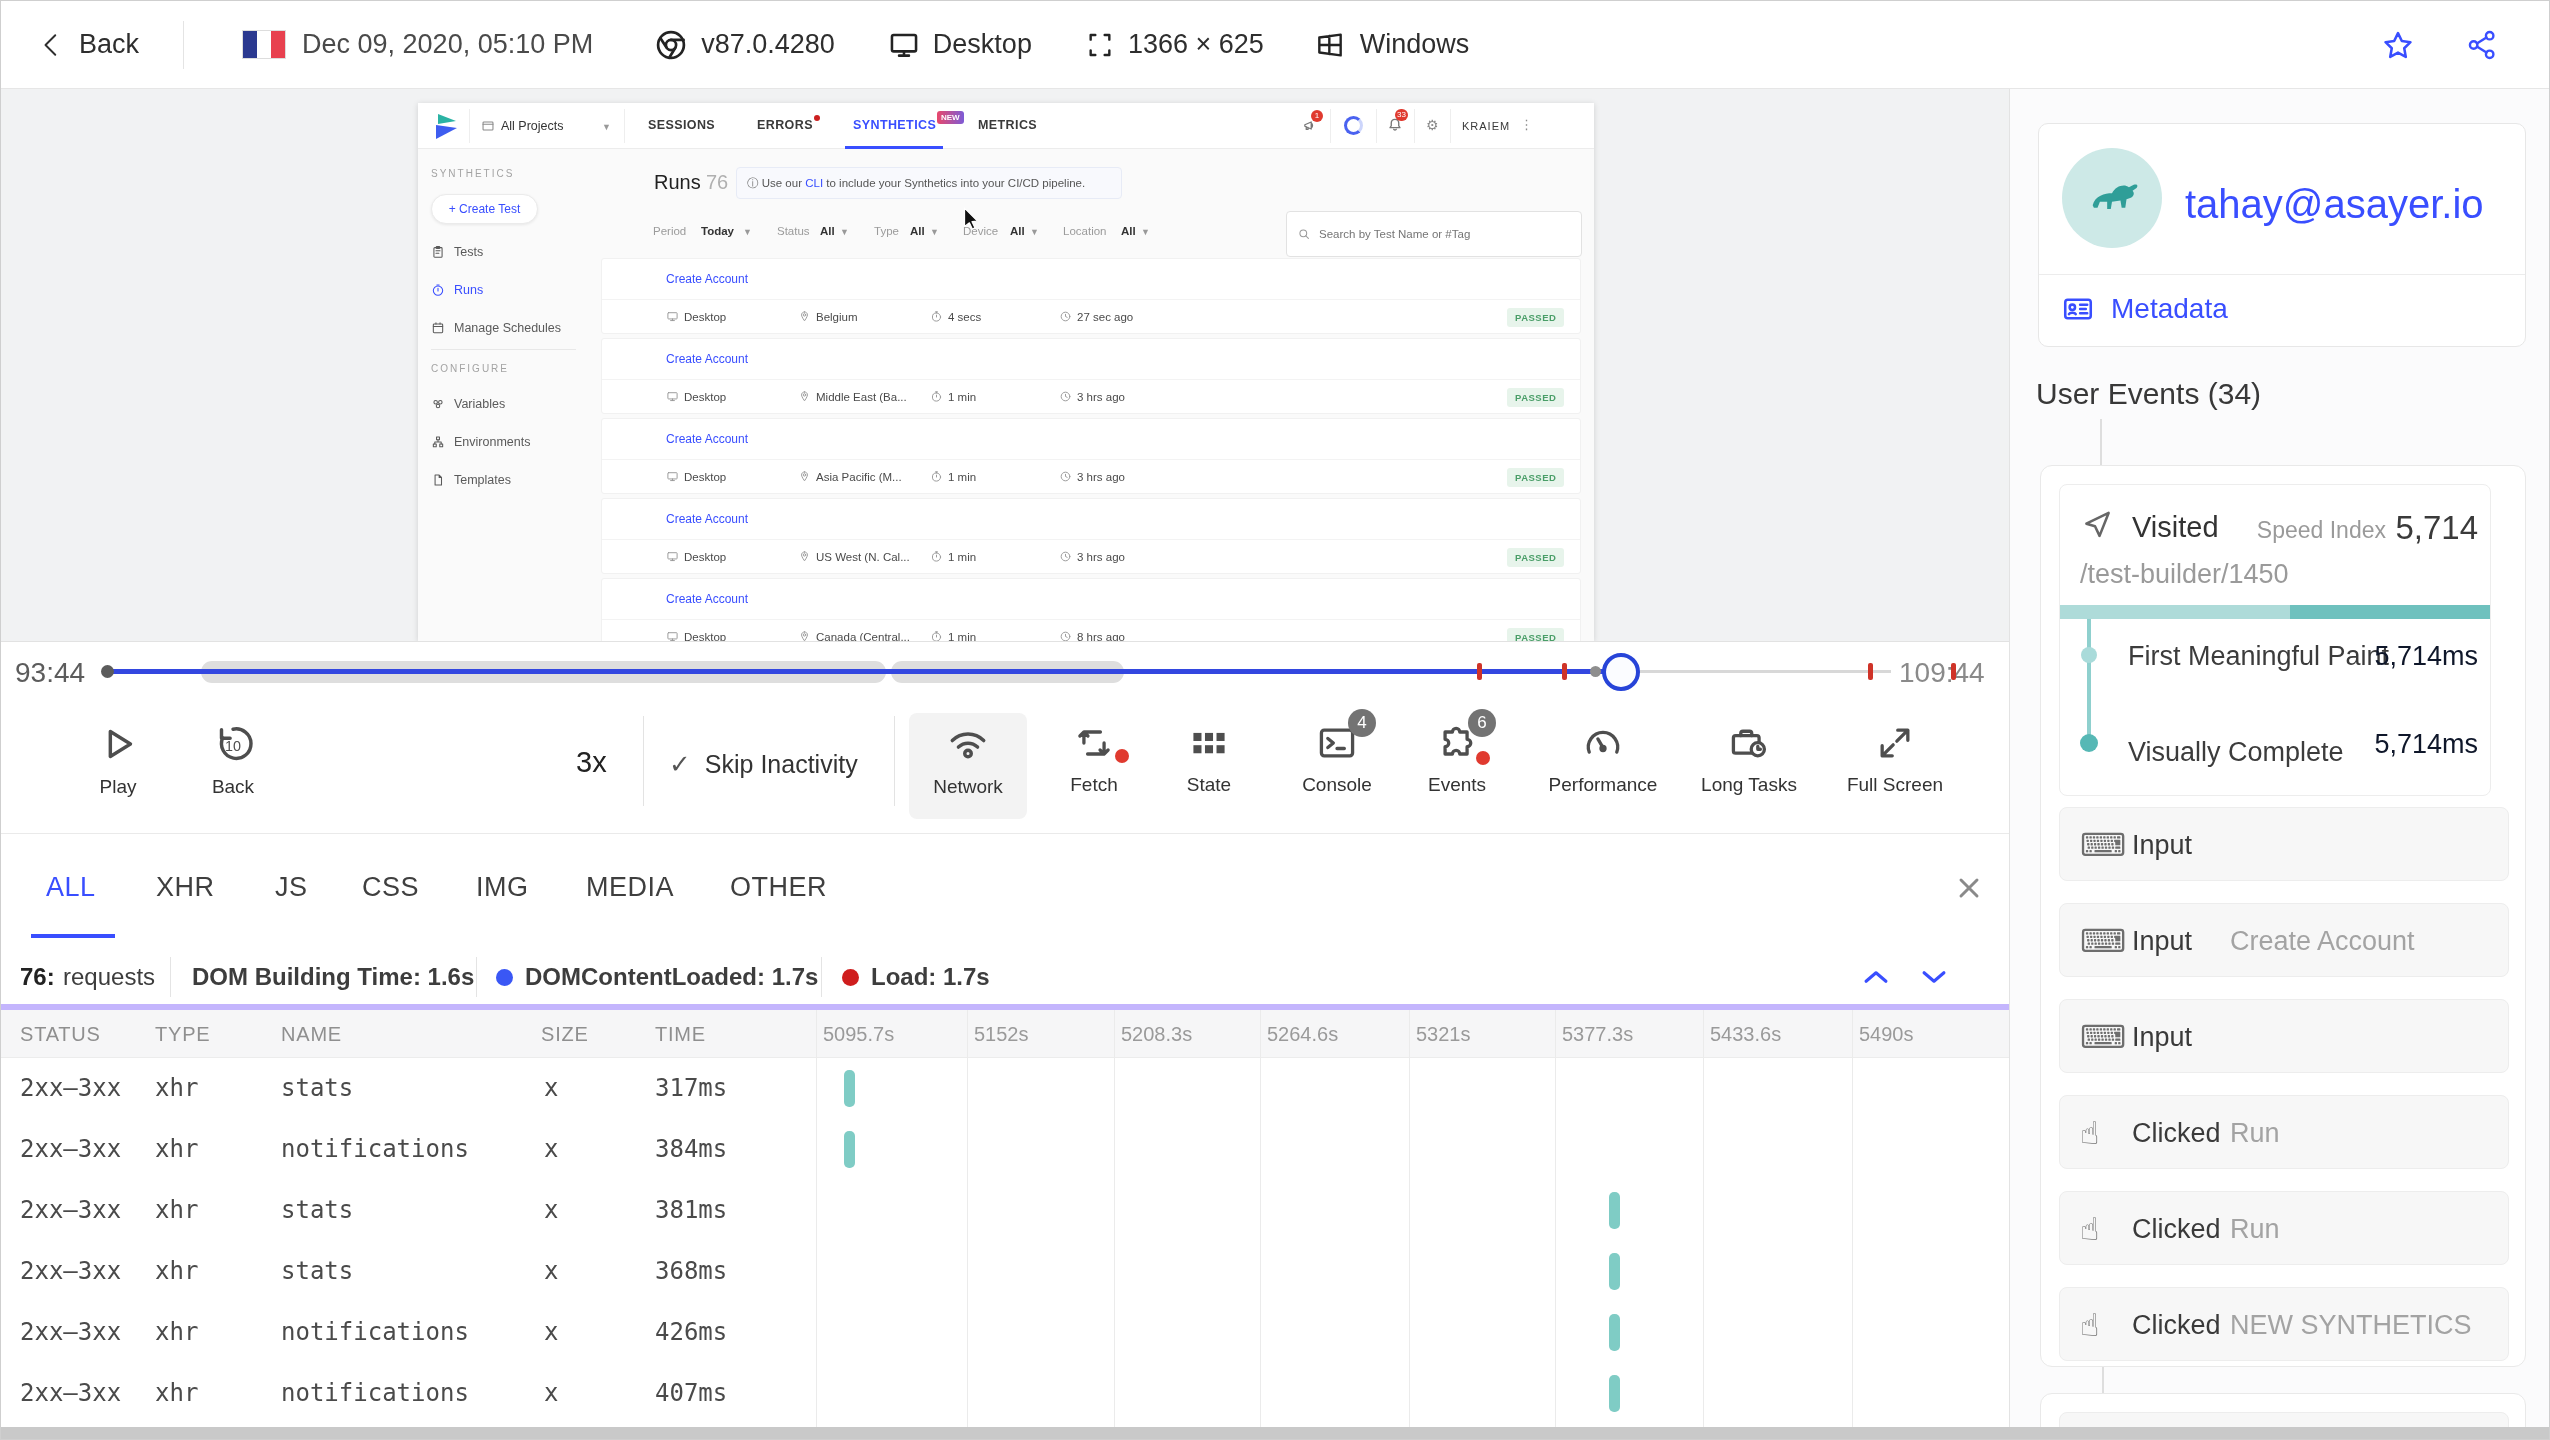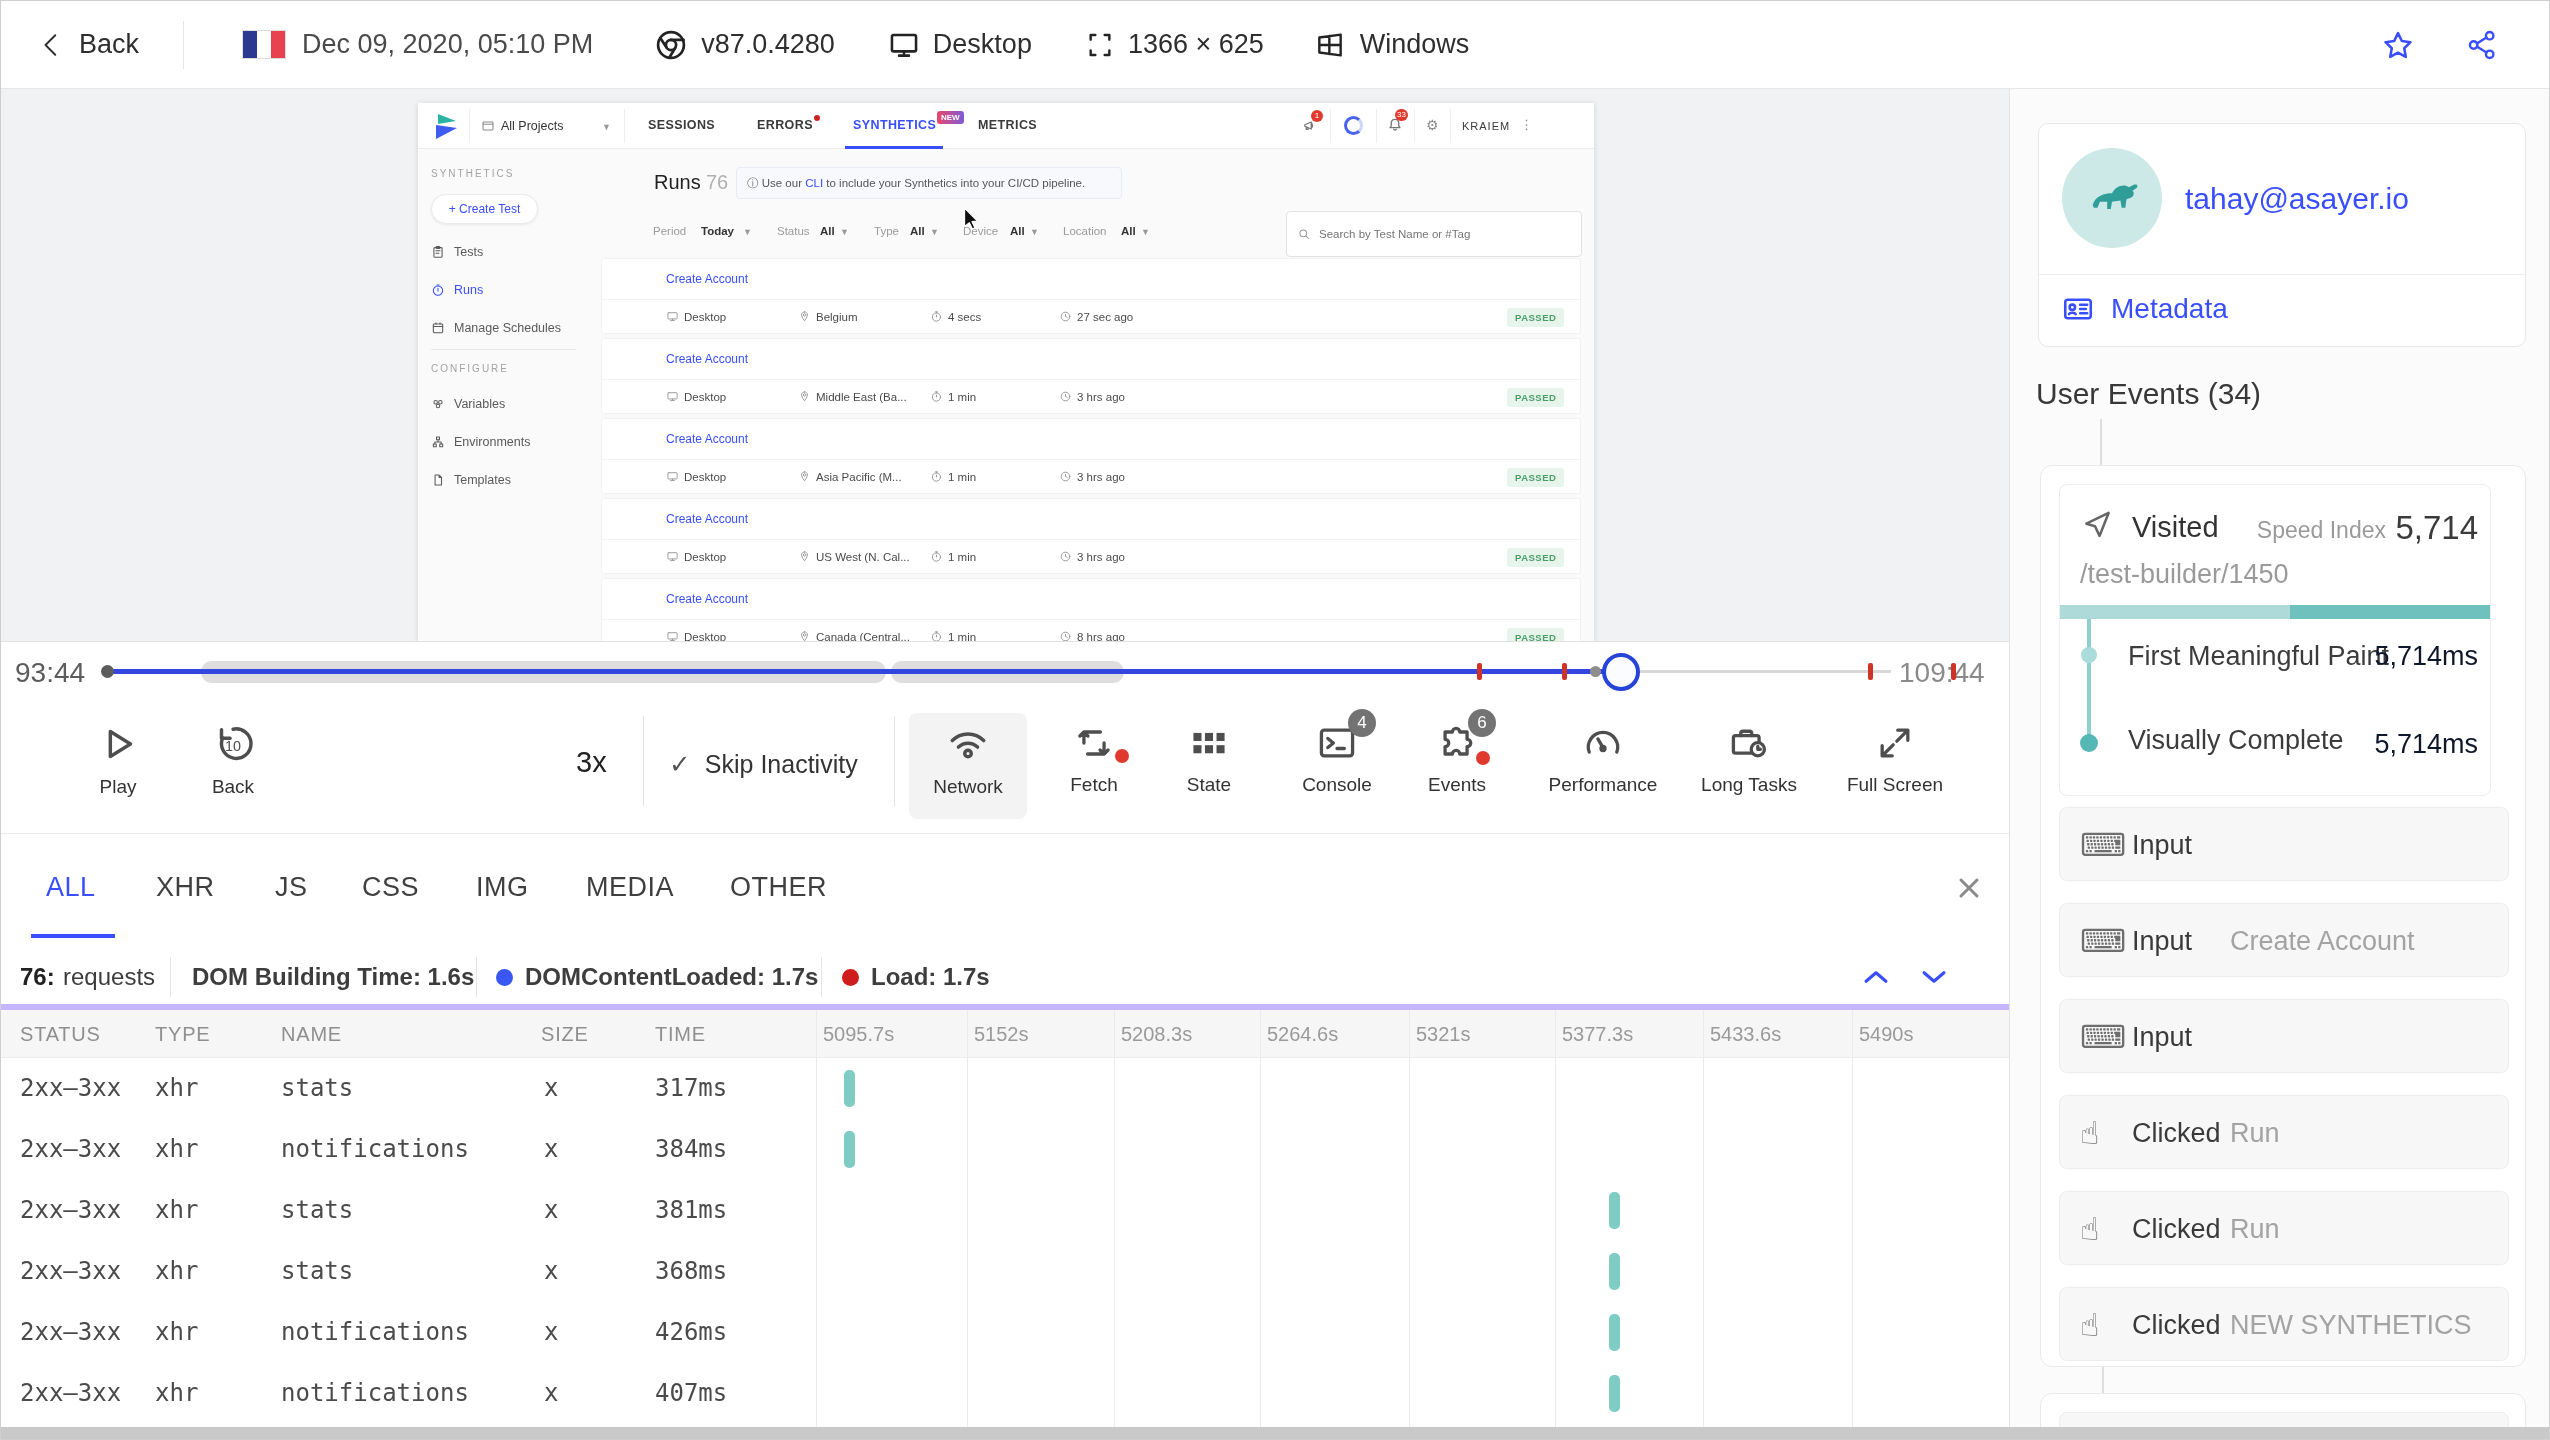--- a/index.html
+++ b/index.html
@@ -74,21 +74,21 @@
   .n-tick { position:absolute; line-height:48px; font-size:20px; color:#9a9a9a; }
   .grid-v { position:absolute; top:176px; width:1px; height:417px; background:#ebebeb; }
   .net-row { position:absolute; left:0; width:2007px; height:61px; }
   .net-row span { position:absolute; line-height:61px; font-family:"DejaVu Sans Mono", monospace; font-size:24px; color:#4a4a4a; }
   .req-bar { position:absolute; top:12px; width:11px; height:37px; border-radius:5px; background:#7fccc5; }
 
   
   .side { position:absolute; left:2008px; top:88px; width:542px; height:1352px; background:#fbfbfc; border-left:1px solid #e3e3e3; }
   .u-card { position:absolute; left:28px; top:34px; width:488px; height:224px; background:#fff; border:1px solid #e7e7e7; border-radius:10px; }
   .avatar { position:absolute; left:23px; top:24px; width:100px; height:100px; border-radius:50%; background:#cde9e7; display:flex; align-items:center; justify-content:center; color:#2f9e98; }
-  .email { position:absolute; left:146px; top:58px; font-size:30px; color:#394eff; }
+  .email { position:absolute; left:146px; top:58px; font-size:40px; color:#394eff; }
   .u-divider { position:absolute; left:0; top:150px; width:100%; height:1px; background:#ececec; }
   .meta-row { position:absolute; left:22px; top:168px; display:flex; align-items:center; gap:16px; color:#394eff; font-size:28px; }
   .ue-title { position:absolute; left:26px; top:288px; font-size:30px; color:#383838; }
   .connector { position:absolute; width:2px; background:#dedede; }
   .big-card { position:absolute; left:30px; top:376px; width:486px; height:902px; background:#fff; border:1px solid #e9e9e9; border-radius:12px; }
   .visit-card { position:absolute; left:18px; top:18px; width:432px; height:312px; border:1px solid #ededed; border-radius:8px; overflow:hidden; }
   .v-bar { position:absolute; left:0; top:120px; height:14px; }
   .v-line { position:absolute; left:27px; top:134px; width:4px; height:124px; background:#8fd0ce; }
   .v-dot { position:absolute; border-radius:50%; }
   .v-met-label { position:absolute; left:68px; font-size:27px; color:#3c3c3c; }
@@ -705,21 +705,21 @@
         <span style="position:absolute;right:104px;top:32px;font-size:23px;color:#9a9a9a;">Speed Index</span>
         <span style="position:absolute;right:12px;top:24px;font-size:33px;color:#3a3a3a;">5,714</span>
         <span style="position:absolute;left:20px;top:74px;font-size:27px;color:#9a9a9a;">/test-builder/1450</span>
         <div class="v-bar" style="width:230px;background:#aedbd9;"></div>
         <div class="v-bar" style="left:230px;width:220px;background:#6fc1be;"></div>
         <div class="v-line"></div>
         <div class="v-dot" style="left:21px;top:162px;width:16px;height:16px;background:#a9dbda;"></div>
         <span class="v-met-label" style="top:156px;">First Meaningful Paint</span>
         <span class="v-met-val" style="top:156px;">5,714ms</span>
         <div class="v-dot" style="left:20px;top:249px;width:18px;height:18px;background:#56b8b5;"></div>
-        <span class="v-met-label" style="top:240px;">Visually Complete</span>
+        <span class="v-met-label" style="top:252px;">Visually Complete</span>
         <span class="v-met-val" style="top:244px;">5,714ms</span>
       </div>
 
       <div class="ev-card" style="top:341px;">
         <span class="ev-icon">⌨</span>
         <span class="ev-action">Input</span>
 
       </div>
       <div class="ev-card" style="top:437px;">
         <span class="ev-icon">⌨</span>

